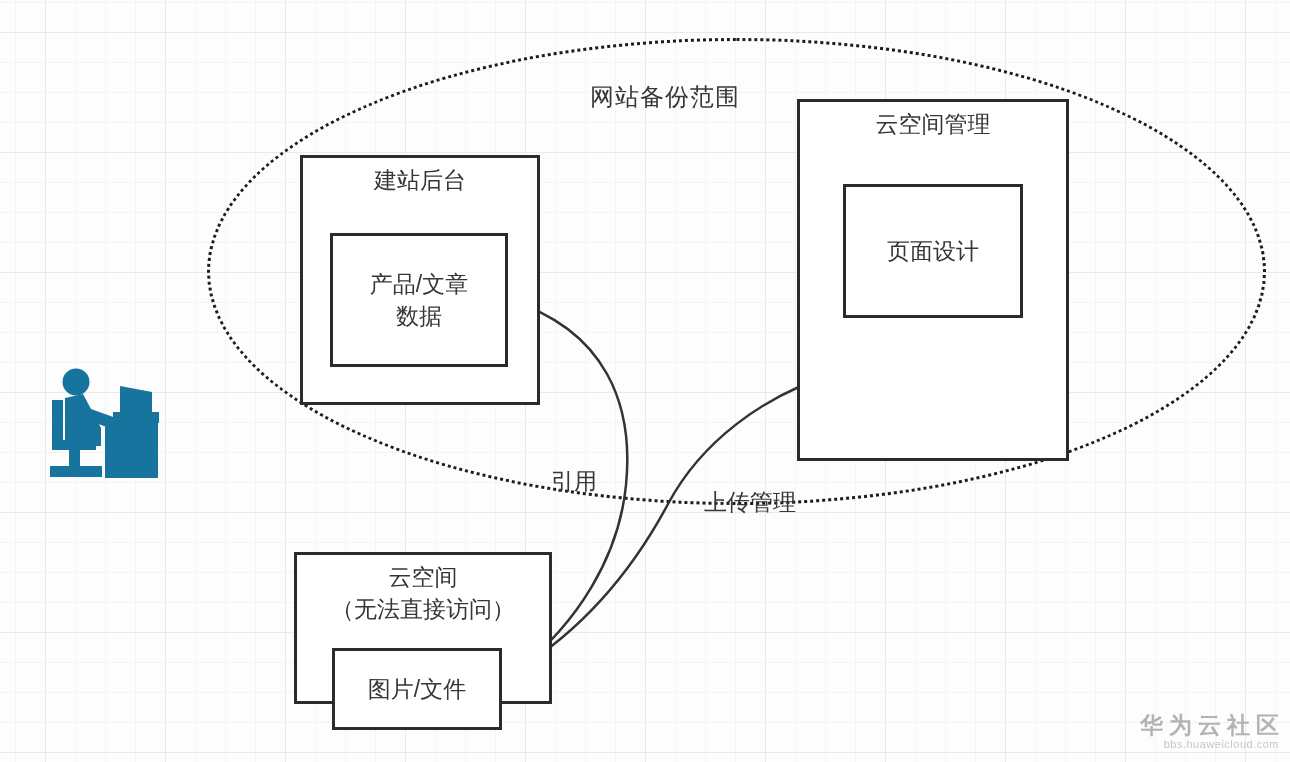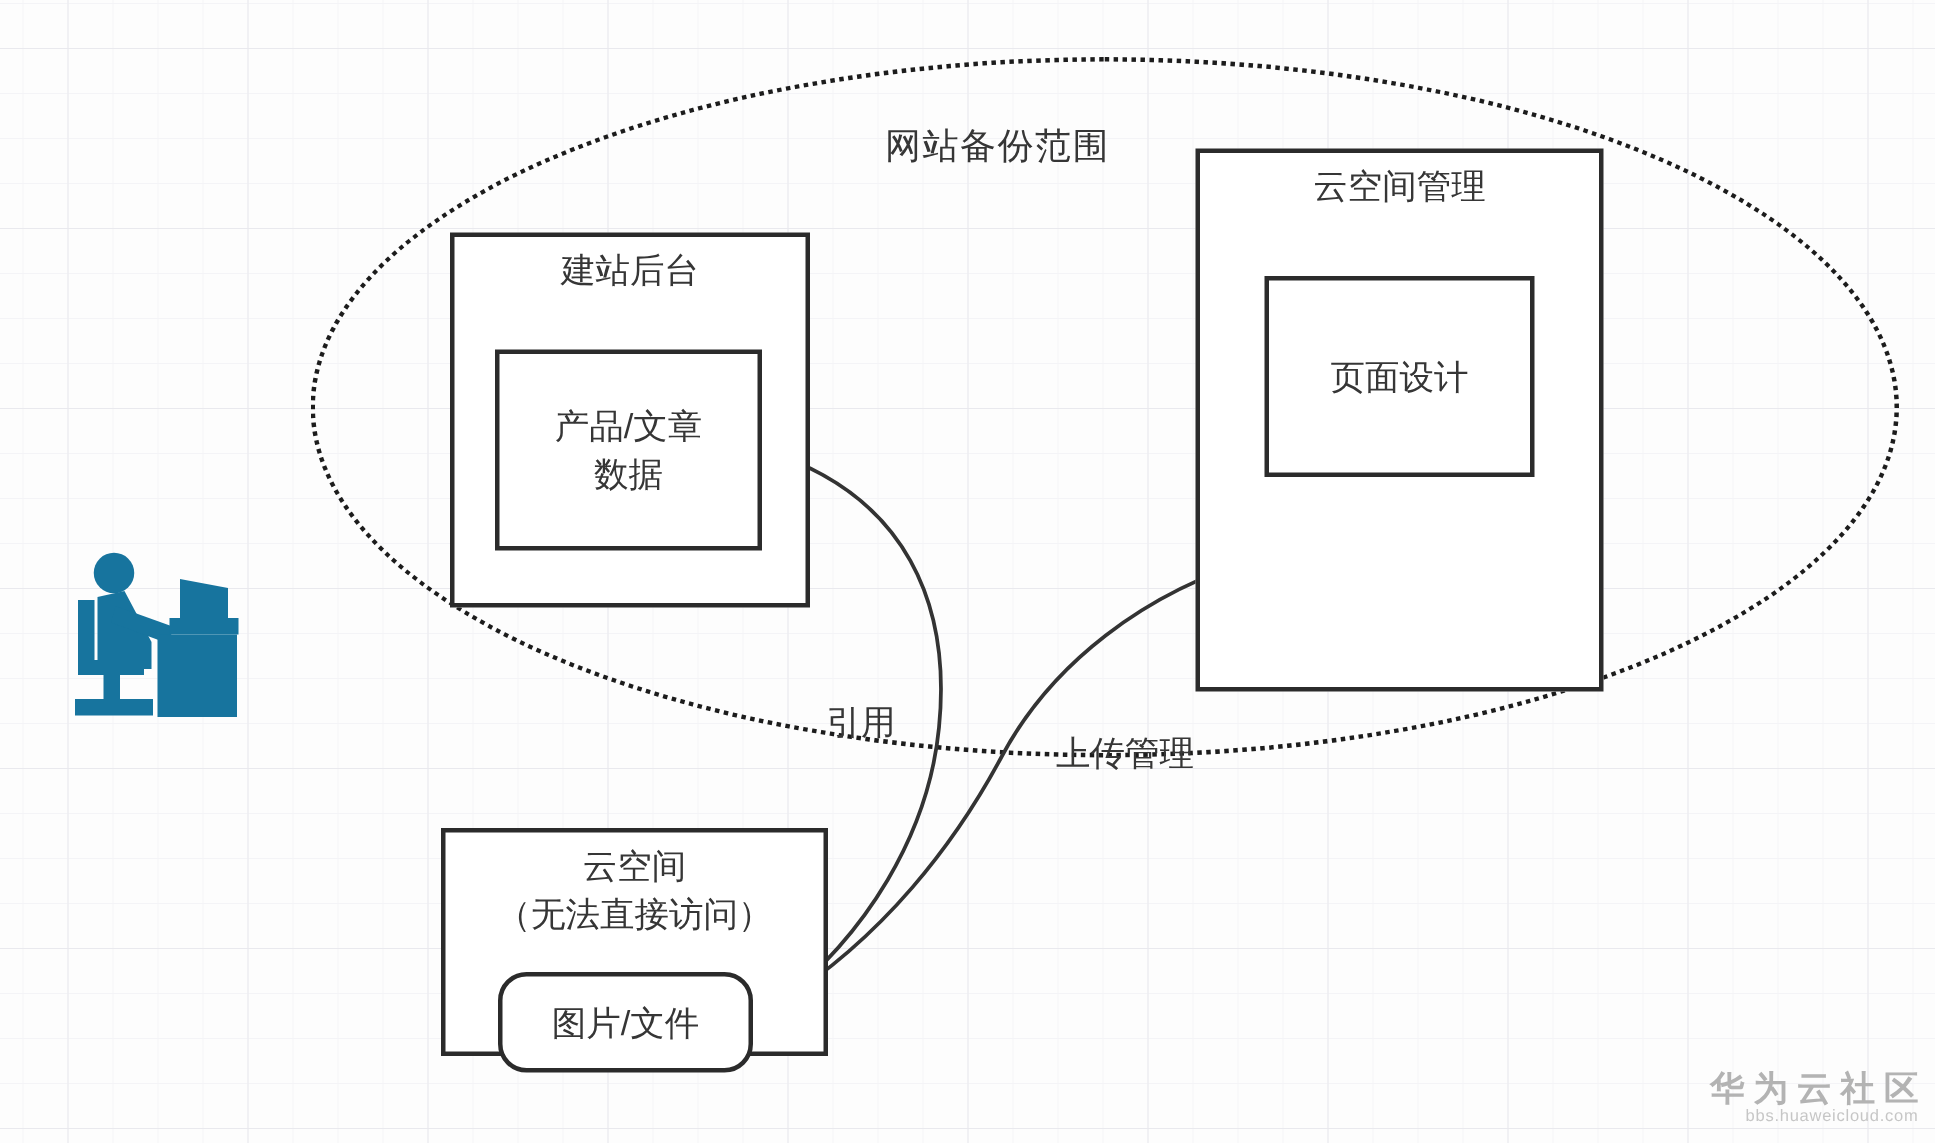--- a/index.html
+++ b/index.html
@@ -72,21 +72,21 @@
     <div>云空间管理</div>
   </div>
   <div class="node centered" style="left:843px;top:184px;width:180px;height:134px;">
     <div>页面设计</div>
   </div>
 
   <div class="node titled" style="left:294px;top:552px;width:258px;height:152px;">
     <div>云空间</div>
     <div>（无法直接访问）</div>
   </div>
-  <div class="node centered" style="left:332px;top:648px;width:170px;height:67px;border-radius:19px;">
+  <div class="node centered" style="left:332px;top:648px;width:170px;height:82px;">
     <div>图片/文件</div>
   </div>
 
   <div class="edge-label" style="left:551px;top:466px;">引用</div>
   <div class="edge-label" style="left:704px;top:487px;">上传管理</div>
 
   <svg class="person-icon" width="114" height="116" viewBox="0 0 114 116">
     <g fill="#17749e">
       <circle cx="28" cy="16" r="13.5"></circle>
       <polygon points="17,32 35,28 53,62 53,80 17,80"></polygon>

